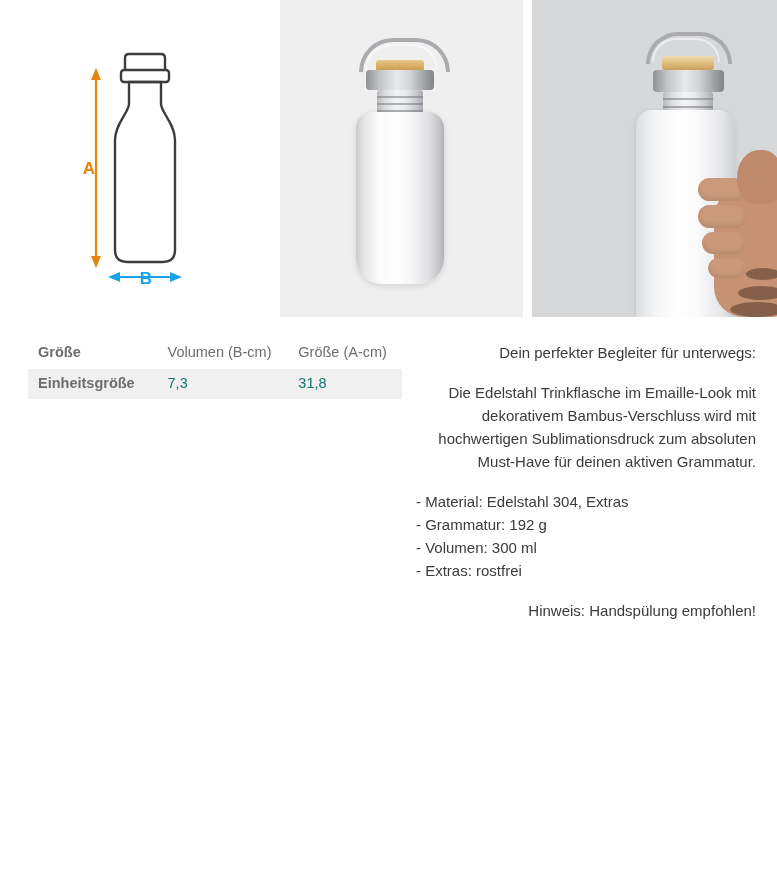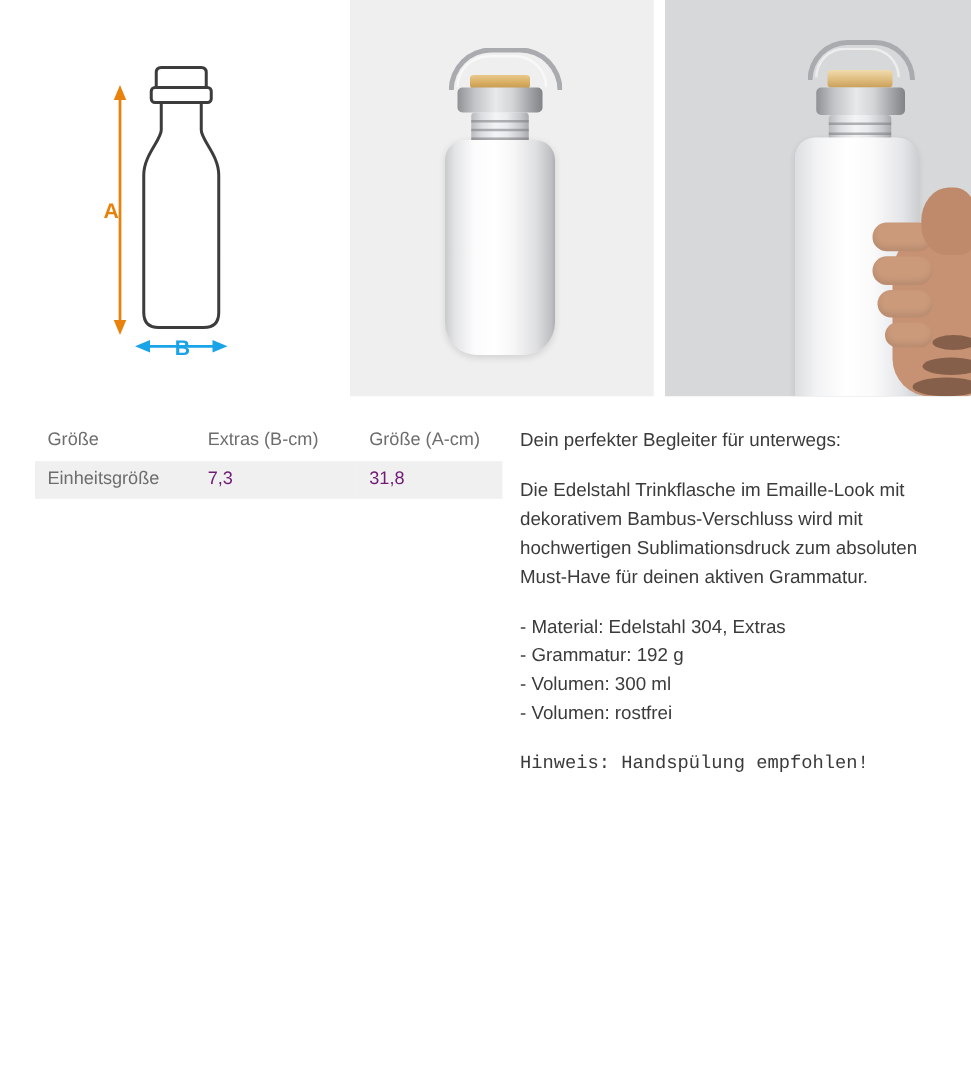--- a/index.html
+++ b/index.html
@@ -142,46 +142,47 @@
   .size-table th {
     text-align: left;
     font-weight: normal;
     color: #6d6d6d;
     padding: 7px 10px 9px 10px;
     background: #ffffff;
   }
   .size-table td {
     text-align: left;
     padding: 6px 10px 8px 10px;
-    color: #701a75;
+    color: #0f766e;
     background: #f0f0f0;
   }
   .size-table td.first, .size-table th.first {
     color: #6d6d6d;
+    font-weight: bold;
   }
   .col-a { width: 116px; }
   .col-b { width: 138px; }
   .col-c { width: 120px; }
 
   
   .description {
     position: absolute;
     left: 416px;
     top: 341px;
     width: 340px;
     font-size: 15px;
     line-height: 23px;
     color: #3b3b3b;
   }
   .description p {
     margin: 0 0 17px 0;
+    text-align: right;
   }
   .description p.tight {
     margin: 0;
-    font-family: Liberation Mono, monospace;
   }
   .spec-list {
     margin: 0 0 17px 0;
   }
   .spec-list div {
     line-height: 23px;
   }
 </style>
 </head>
 <body>
@@ -253,36 +254,36 @@
     <div class="hair" style="left:214px; top:268px; width:34px; height:12px;"></div>
     <div class="hair" style="left:206px; top:286px; width:46px; height:14px;"></div>
     <div class="hair" style="left:198px; top:302px; width:54px; height:15px;"></div>
   </div>
 </div>
 
 <table class="size-table">
   <thead>
     <tr>
       <th class="first col-a">Größe</th>
-      <th class="col-b">Extras (B-cm)</th>
+      <th class="col-b">Volumen (B-cm)</th>
       <th class="col-c">Größe (A-cm)</th>
     </tr>
   </thead>
   <tbody>
     <tr>
       <td class="first">Einheitsgröße</td>
       <td>7,3</td>
       <td>31,8</td>
     </tr>
   </tbody>
 </table>
 
 <div class="description">
   <p>Dein perfekter Begleiter für unterwegs:</p>
   <p>Die Edelstahl Trinkflasche im Emaille-Look mit dekorativem Bambus-Verschluss wird mit hochwertigen Sublimationsdruck zum absoluten Must-Have für deinen aktiven Grammatur.</p>
   <div class="spec-list">
     <div>- Material: Edelstahl 304, Extras</div>
     <div>- Grammatur: 192 g</div>
     <div>- Volumen: 300 ml</div>
-    <div>- Volumen: rostfrei</div>
+    <div>- Extras: rostfrei</div>
   </div>
   <p class="tight">Hinweis: Handspülung empfohlen!</p>
 </div>
 
 </body></html>

